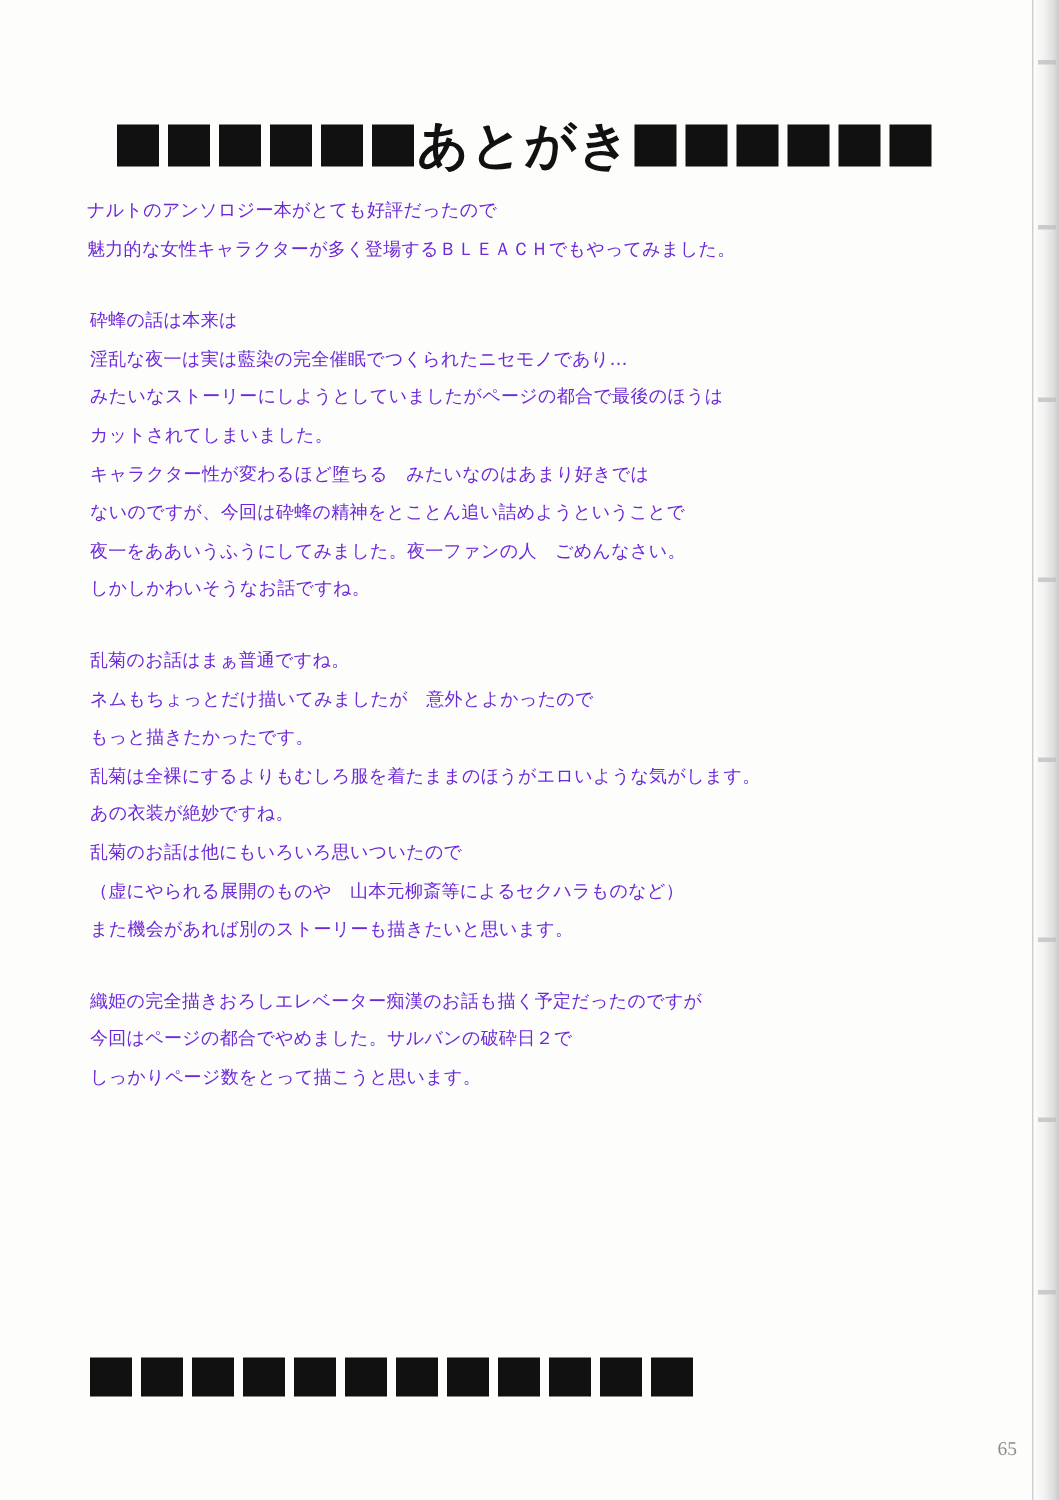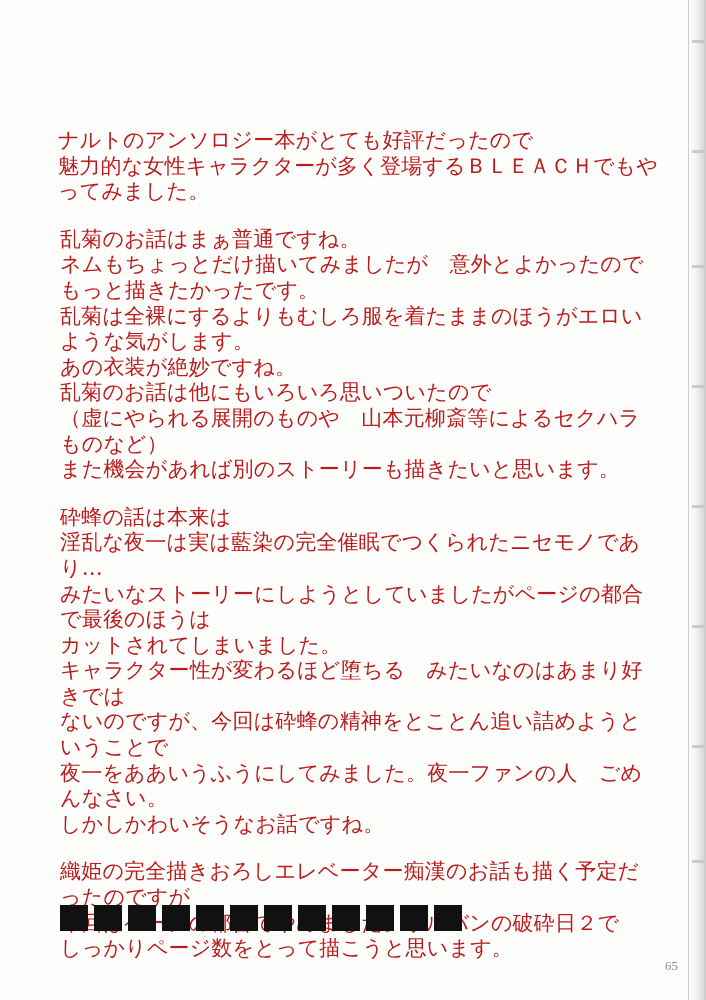--- a/index.html
+++ b/index.html
@@ -79,22 +79,22 @@
     padding: 0 2px;
     white-space: nowrap;
   }
 
   
   .body-text {
     position: absolute;
     left: 58px;
     top: 128px;
     width: 600px;
-    color: #b91c1c;
-    font-size: 21px;
+    color: #6d28d9;
+    font-size: 12px;
     line-height: 25.6px;
     letter-spacing: 0.2px;
   }
   .para {
     margin: 0 0 22px 0;
     white-space: pre-wrap;
   }
   .para:last-child {
     margin-bottom: 14px;
   }
@@ -134,40 +134,59 @@
   <div class="scan-line"></div>
   <div class="scan-notch" style="top:40px"></div>
   <div class="scan-notch" style="top:150px"></div>
   <div class="scan-notch" style="top:265px"></div>
   <div class="scan-notch" style="top:385px"></div>
   <div class="scan-notch" style="top:505px"></div>
   <div class="scan-notch" style="top:625px"></div>
   <div class="scan-notch" style="top:745px"></div>
   <div class="scan-notch" style="top:860px"></div>
 
+  <div class="title-row">
+    <div class="blocks" id="title-blocks-left">
+        <div class="blk" style="background: rgb(17, 17, 17);"></div>
+        <div class="blk" style="background: rgb(17, 17, 17);"></div>
+        <div class="blk" style="background: rgb(17, 17, 17);"></div>
+        <div class="blk" style="background: rgb(17, 17, 17);"></div>
+        <div class="blk" style="background: rgb(17, 17, 17);"></div>
+        <div class="blk" style="background: rgb(17, 17, 17);"></div>
+      </div>
+    <div class="title-text">あとがき</div>
+    <div class="blocks" id="title-blocks-right">
+        <div class="blk" style="background: rgb(17, 17, 17);"></div>
+        <div class="blk" style="background: rgb(17, 17, 17);"></div>
+        <div class="blk" style="background: rgb(17, 17, 17);"></div>
+        <div class="blk" style="background: rgb(17, 17, 17);"></div>
+        <div class="blk" style="background: rgb(17, 17, 17);"></div>
+        <div class="blk" style="background: rgb(17, 17, 17);"></div>
+      </div>
+  </div>
 
   <div class="body-text" id="body-text">
       <p class="para">ナルトのアンソロジー本がとても好評だったので
 魅力的な女性キャラクターが多く登場するＢＬＥＡＣＨでもやってみました。</p>
+      <p class="para indent">砕蜂の話は本来は
+淫乱な夜一は実は藍染の完全催眠でつくられたニセモノであり…
+みたいなストーリーにしようとしていましたがページの都合で最後のほうは
+カットされてしまいました。
+キャラクター性が変わるほど堕ちる　みたいなのはあまり好きでは
+ないのですが、今回は砕蜂の精神をとことん追い詰めようということで
+夜一をああいうふうにしてみました。夜一ファンの人　ごめんなさい。
+しかしかわいそうなお話ですね。</p>
       <p class="para indent">乱菊のお話はまぁ普通ですね。
 ネムもちょっとだけ描いてみましたが　意外とよかったので
 もっと描きたかったです。
 乱菊は全裸にするよりもむしろ服を着たままのほうがエロいような気がします。
 あの衣装が絶妙ですね。
 乱菊のお話は他にもいろいろ思いついたので
 （虚にやられる展開のものや　山本元柳斎等によるセクハラものなど）
 また機会があれば別のストーリーも描きたいと思います。</p>
-      <p class="para indent">砕蜂の話は本来は
-淫乱な夜一は実は藍染の完全催眠でつくられたニセモノであり…
-みたいなストーリーにしようとしていましたがページの都合で最後のほうは
-カットされてしまいました。
-キャラクター性が変わるほど堕ちる　みたいなのはあまり好きでは
-ないのですが、今回は砕蜂の精神をとことん追い詰めようということで
-夜一をああいうふうにしてみました。夜一ファンの人　ごめんなさい。
-しかしかわいそうなお話ですね。</p>
       <p class="para indent">織姫の完全描きおろしエレベーター痴漢のお話も描く予定だったのですが
 今回はページの都合でやめました。サルバンの破砕日２で
 しっかりページ数をとって描こうと思います。</p>
     </div>
 
   <div class="footer-blocks" id="footer-blocks">
       <div class="blk" style="background: rgb(17, 17, 17);"></div>
       <div class="blk" style="background: rgb(17, 17, 17);"></div>
       <div class="blk" style="background: rgb(17, 17, 17);"></div>
       <div class="blk" style="background: rgb(17, 17, 17);"></div>

